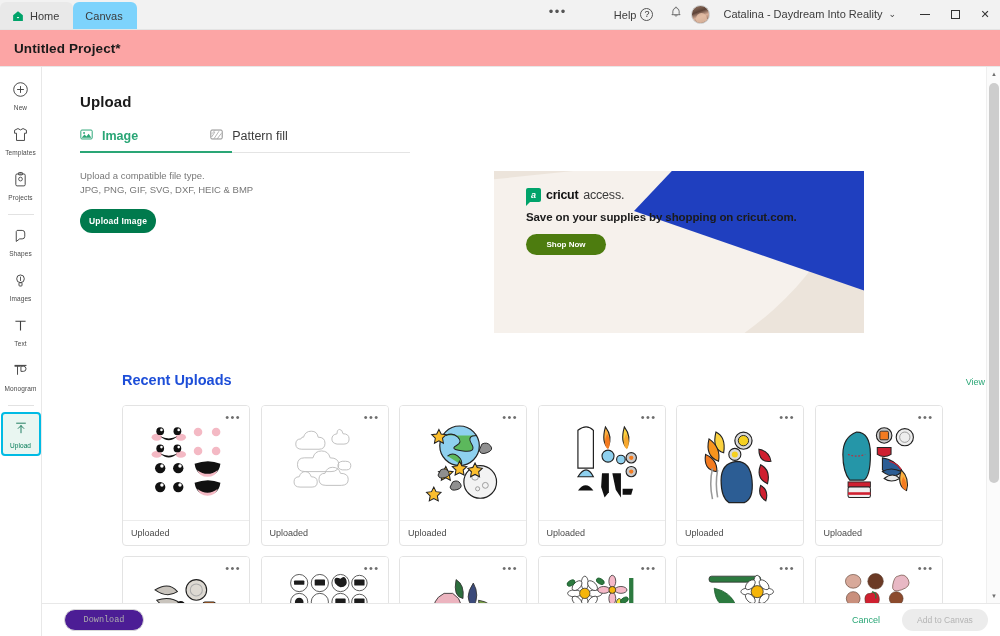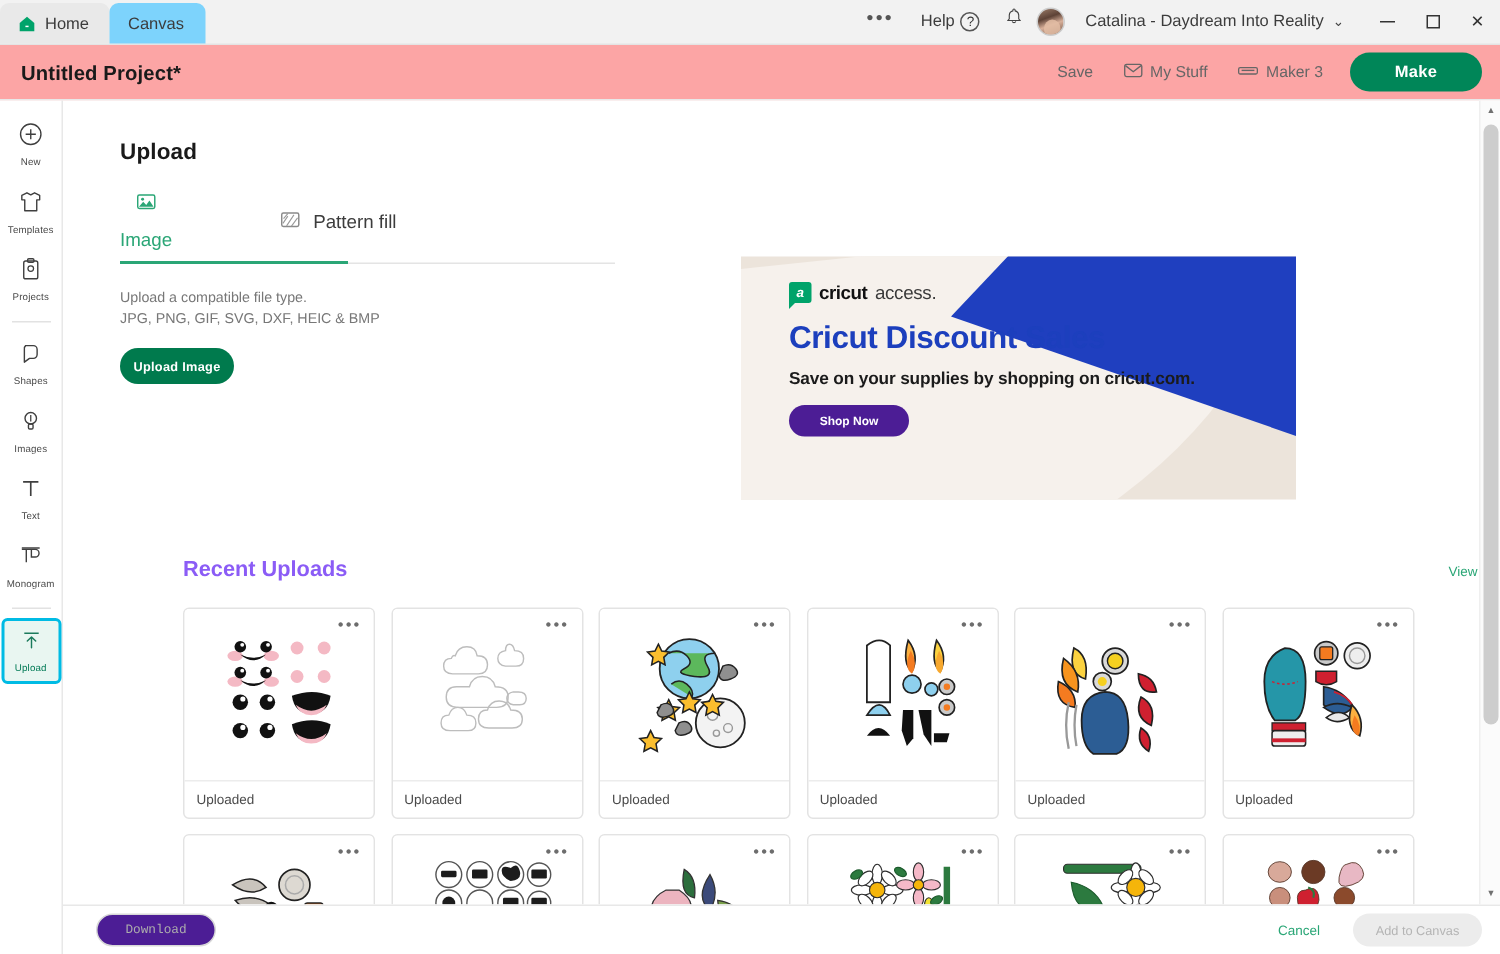--- a/index.html
+++ b/index.html
@@ -32,21 +32,21 @@
   }
   .home-icon svg { display:block; }
   .titlebar-right {
     margin-left: auto; display: flex; align-items: center; gap: 0;
     height: 30px; padding-right: 0;
   }
   .tb-dots {
     font-size: 13px; color: #555; letter-spacing: 1.5px; padding: 0 10px;
     line-height: 1; position: relative; top: -3px;
   }
-  .tb-help { display: flex; align-items: center; gap: 4px; font-size: 11px; color: #3c3c3c; padding: 0 8px; }
+  .tb-help { display: flex; align-items: flex-end; gap: 4px; font-size: 11px; color: #3c3c3c; padding: 0 8px; margin-left: 29px; }
   .circ-q {
     width: 13px; height: 13px; border: 1px solid #555; border-radius: 50%;
     font-size: 9px; display: flex; align-items: center; justify-content: center;
     color: #333; line-height: 1;
   }
   .tb-bell { padding: 0 9px; display:flex; align-items:center; }
   .avatar {
     width: 19px; height: 19px; border-radius: 50%;
     background: linear-gradient(160deg,#9c7d6a 0%, #5d4236 35%, #d8b09a 60%, #6a4c3c 100%);
     border: 1px solid #ccc; margin-right: 7px; overflow:hidden; position:relative;
@@ -112,21 +112,21 @@
 
   .upload-h { font-size: 15px; font-weight: 700; color: #1a1a1a; letter-spacing:.1px;}
   .tabrow {
     display: flex; width: 330px; margin-top: 18px;
     border-bottom: 1px solid #e4e4e4; position: relative;
   }
   .ptab {
     display: flex; align-items: center; gap: 9px; padding-bottom: 8px;
     font-size: 12.5px; color: #3c3c3c; cursor: pointer;
   }
-  .ptab.active { color: #2aa676; font-weight: 400; flex-direction: column; }
+  .ptab.active { color: #2aa676; font-weight: 700; }
   .ptab.active::after {
     content: ''; position: absolute; left: 0; bottom: -1px;
     width: 152px; height: 2px; background: #2aa676;
   }
   .ptab.second { margin-left: 72px; }
 
   .hint { margin-top: 16px; font-size: 9.5px; color: #777; line-height: 1.45; }
   .upload-btn {
     margin-top: 12px; background: #007a4d; color: #fff; border: none;
     border-radius: 14px; padding: 7px 0; width: 76px; font-size: 8.5px;
@@ -161,31 +161,31 @@
     border-left: 4px solid #00a36a; border-bottom: 4px solid transparent;
   }
   .ca-cricut { font-size: 12.5px; font-weight: 700; color: #111; letter-spacing: -.3px; }
   .ca-access { font-size: 12.5px; font-weight: 400; color: #3a3a3a; letter-spacing: -.2px; }
   .ban-title {
     margin-top: 12px; font-size: 21px; font-weight: 700; color: #1c3fbd;
     letter-spacing: -.3px;
   }
   .ban-sub { margin-top: 9px; font-size: 11.5px; color: #1b1b1b; font-weight: 700; letter-spacing: -.1px;}
   .shop-btn {
-    margin-top: 11px; background: #4c1d95; color: #fff; border: none;
+    margin-top: 11px; background: #4d7c0f; color: #fff; border: none;
     border-radius: 12px; width: 80px; padding: 6px 0; font-size: 8px;
     font-weight: 700; cursor: pointer;
   }
 
   
   .recent-row {
     position: absolute; left: 80px; top: 305px; width: 875px;
     display: flex; align-items: baseline;
   }
-  .recent-h { font-size: 14.5px; font-weight: 700; color: #8b5cf6; }
+  .recent-h { font-size: 14.5px; font-weight: 700; color: #1d4ed8; }
   .view-all { margin-left: auto; font-size: 9px; color: #2aa676; cursor: pointer; }
 
   .grid {
     position: absolute; left: 80px; top: 338px; width: 872px;
     display: grid; grid-template-columns: repeat(6, 128px);
     column-gap: 10.5px; row-gap: 10px;
   }
   .card {
     width: 128px; background: #fff; border: 1px solid #e3e3e3;
     border-radius: 4px; overflow: hidden; cursor: pointer;
@@ -288,44 +288,20 @@
         <div class="winbtn">
             <span class="sq"></span>
           </div>
         <div class="winbtn">✕</div>
       </div>
     </div>
   </div>
 
   <div class="header">
     <div class="proj-title">Untitled Project*</div>
-    <div class="header-right">
-      <div class="hdr-item">
-        <span>Save</span>
-      </div>
-      <div class="hdr-item">
-        <span>
-          <svg width="13" height="10" viewBox="0 0 16 12">
-              <rect x="1" y="1" width="14" height="10" rx="1.5" fill="none" stroke="#666" stroke-width="1.1"></rect>
-              <path d="M1.6 2 8 7l6.4-5" fill="none" stroke="#666" stroke-width="1.1"></path>
-            </svg>
-        </span>
-        <span>My Stuff</span>
-      </div>
-      <div class="hdr-item">
-        <span>
-          <svg width="14" height="10" viewBox="0 0 18 12">
-              <rect x="1" y="3.5" width="16" height="5.5" rx="1.3" fill="none" stroke="#666" stroke-width="1.1"></rect>
-              <rect x="3.5" y="5.3" width="11" height="1.2" fill="#666"></rect>
-            </svg>
-        </span>
-        <span>Maker 3</span>
-      </div>
-      <button class="make-btn">Make</button>
-    </div>
   </div>
 
   <div class="rail">
 
     <div class="rail-item">
       <span>
         <svg width="17" height="17" viewBox="0 0 20 20">
             <circle cx="10" cy="10" r="8" fill="none" stroke="#3f3f3f" stroke-width="1.1"></circle>
             <path d="M10 6v8M6 10h8" stroke="#3f3f3f" stroke-width="1.1"></path>
           </svg>
@@ -443,21 +419,20 @@
 
     <div class="banner">
       <div class="swoosh2"></div>
       <div class="swoosh1"></div>
       <div class="content">
         <div class="ca-logo">
           <span class="ca-mark">a</span>
           <span class="ca-cricut">cricut</span>
           <span class="ca-access">access.</span>
         </div>
-        <div class="ban-title">Cricut Discount Sales</div>
         <div class="ban-sub">Save on your supplies by shopping on cricut.com.</div>
         <button class="shop-btn">Shop Now</button>
       </div>
     </div>
 
     <div class="recent-row">
       <div class="recent-h">Recent Uploads</div>
       <div class="view-all">View All</div>
     </div>
 

